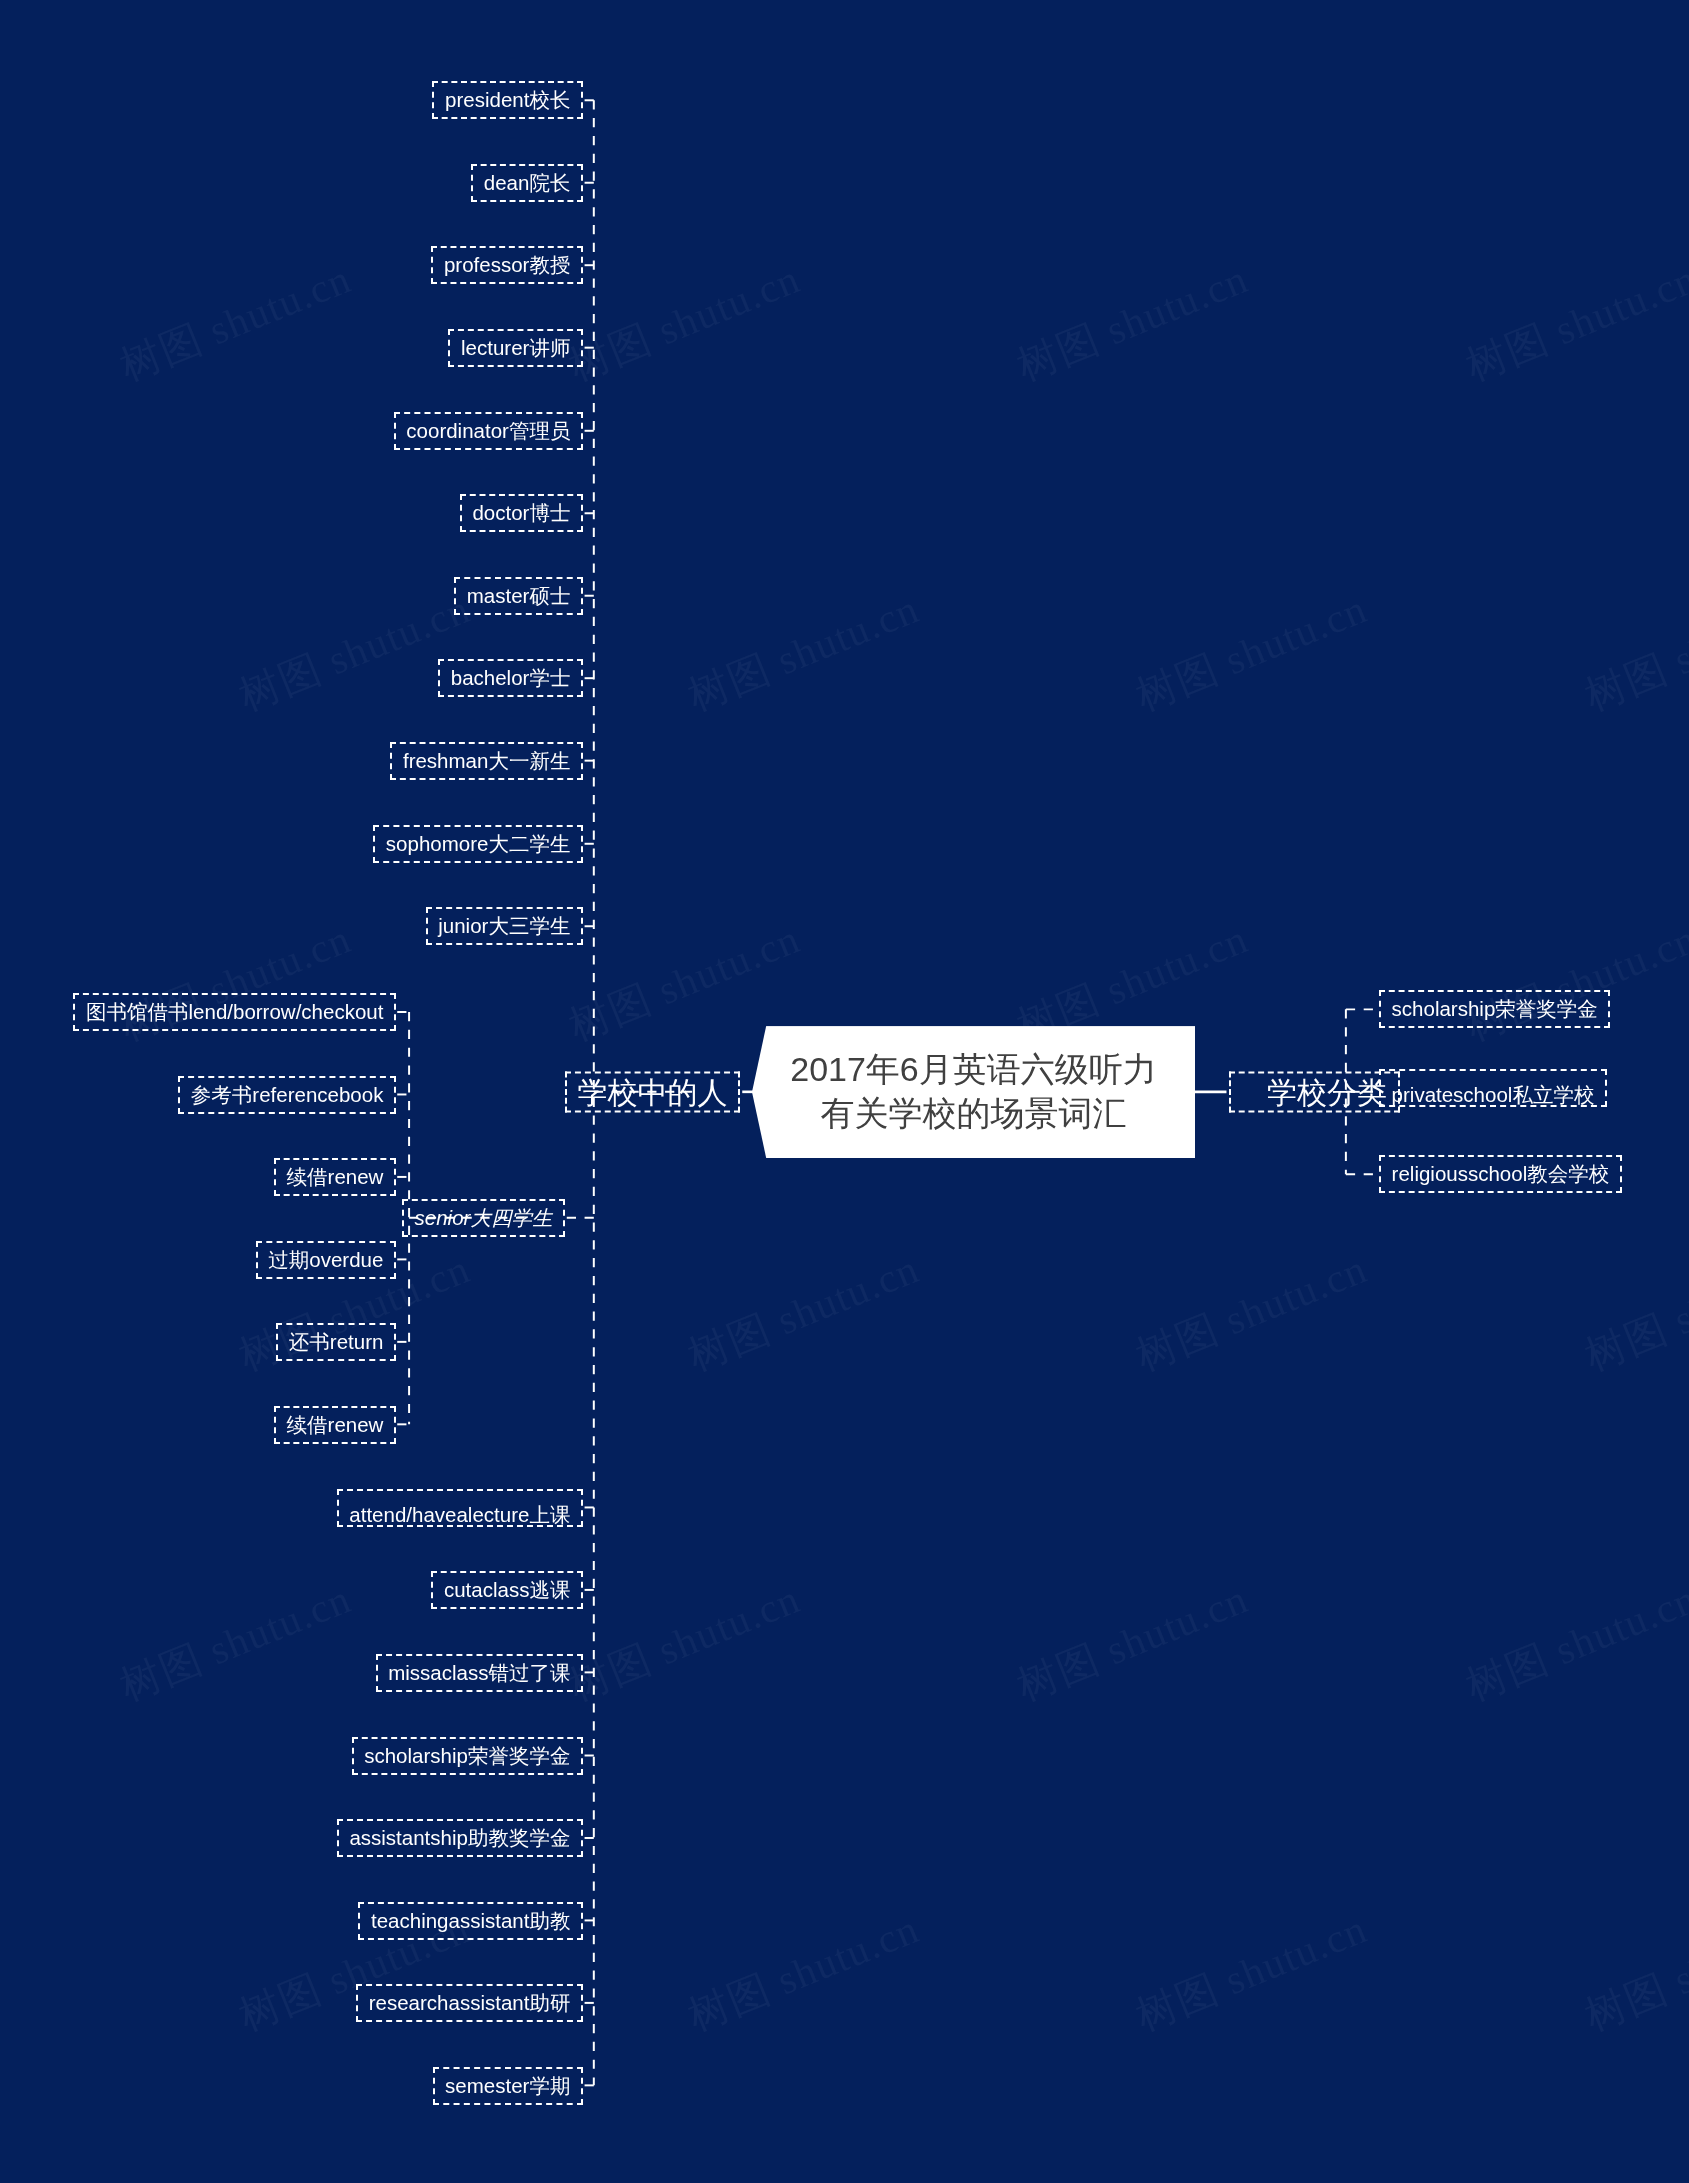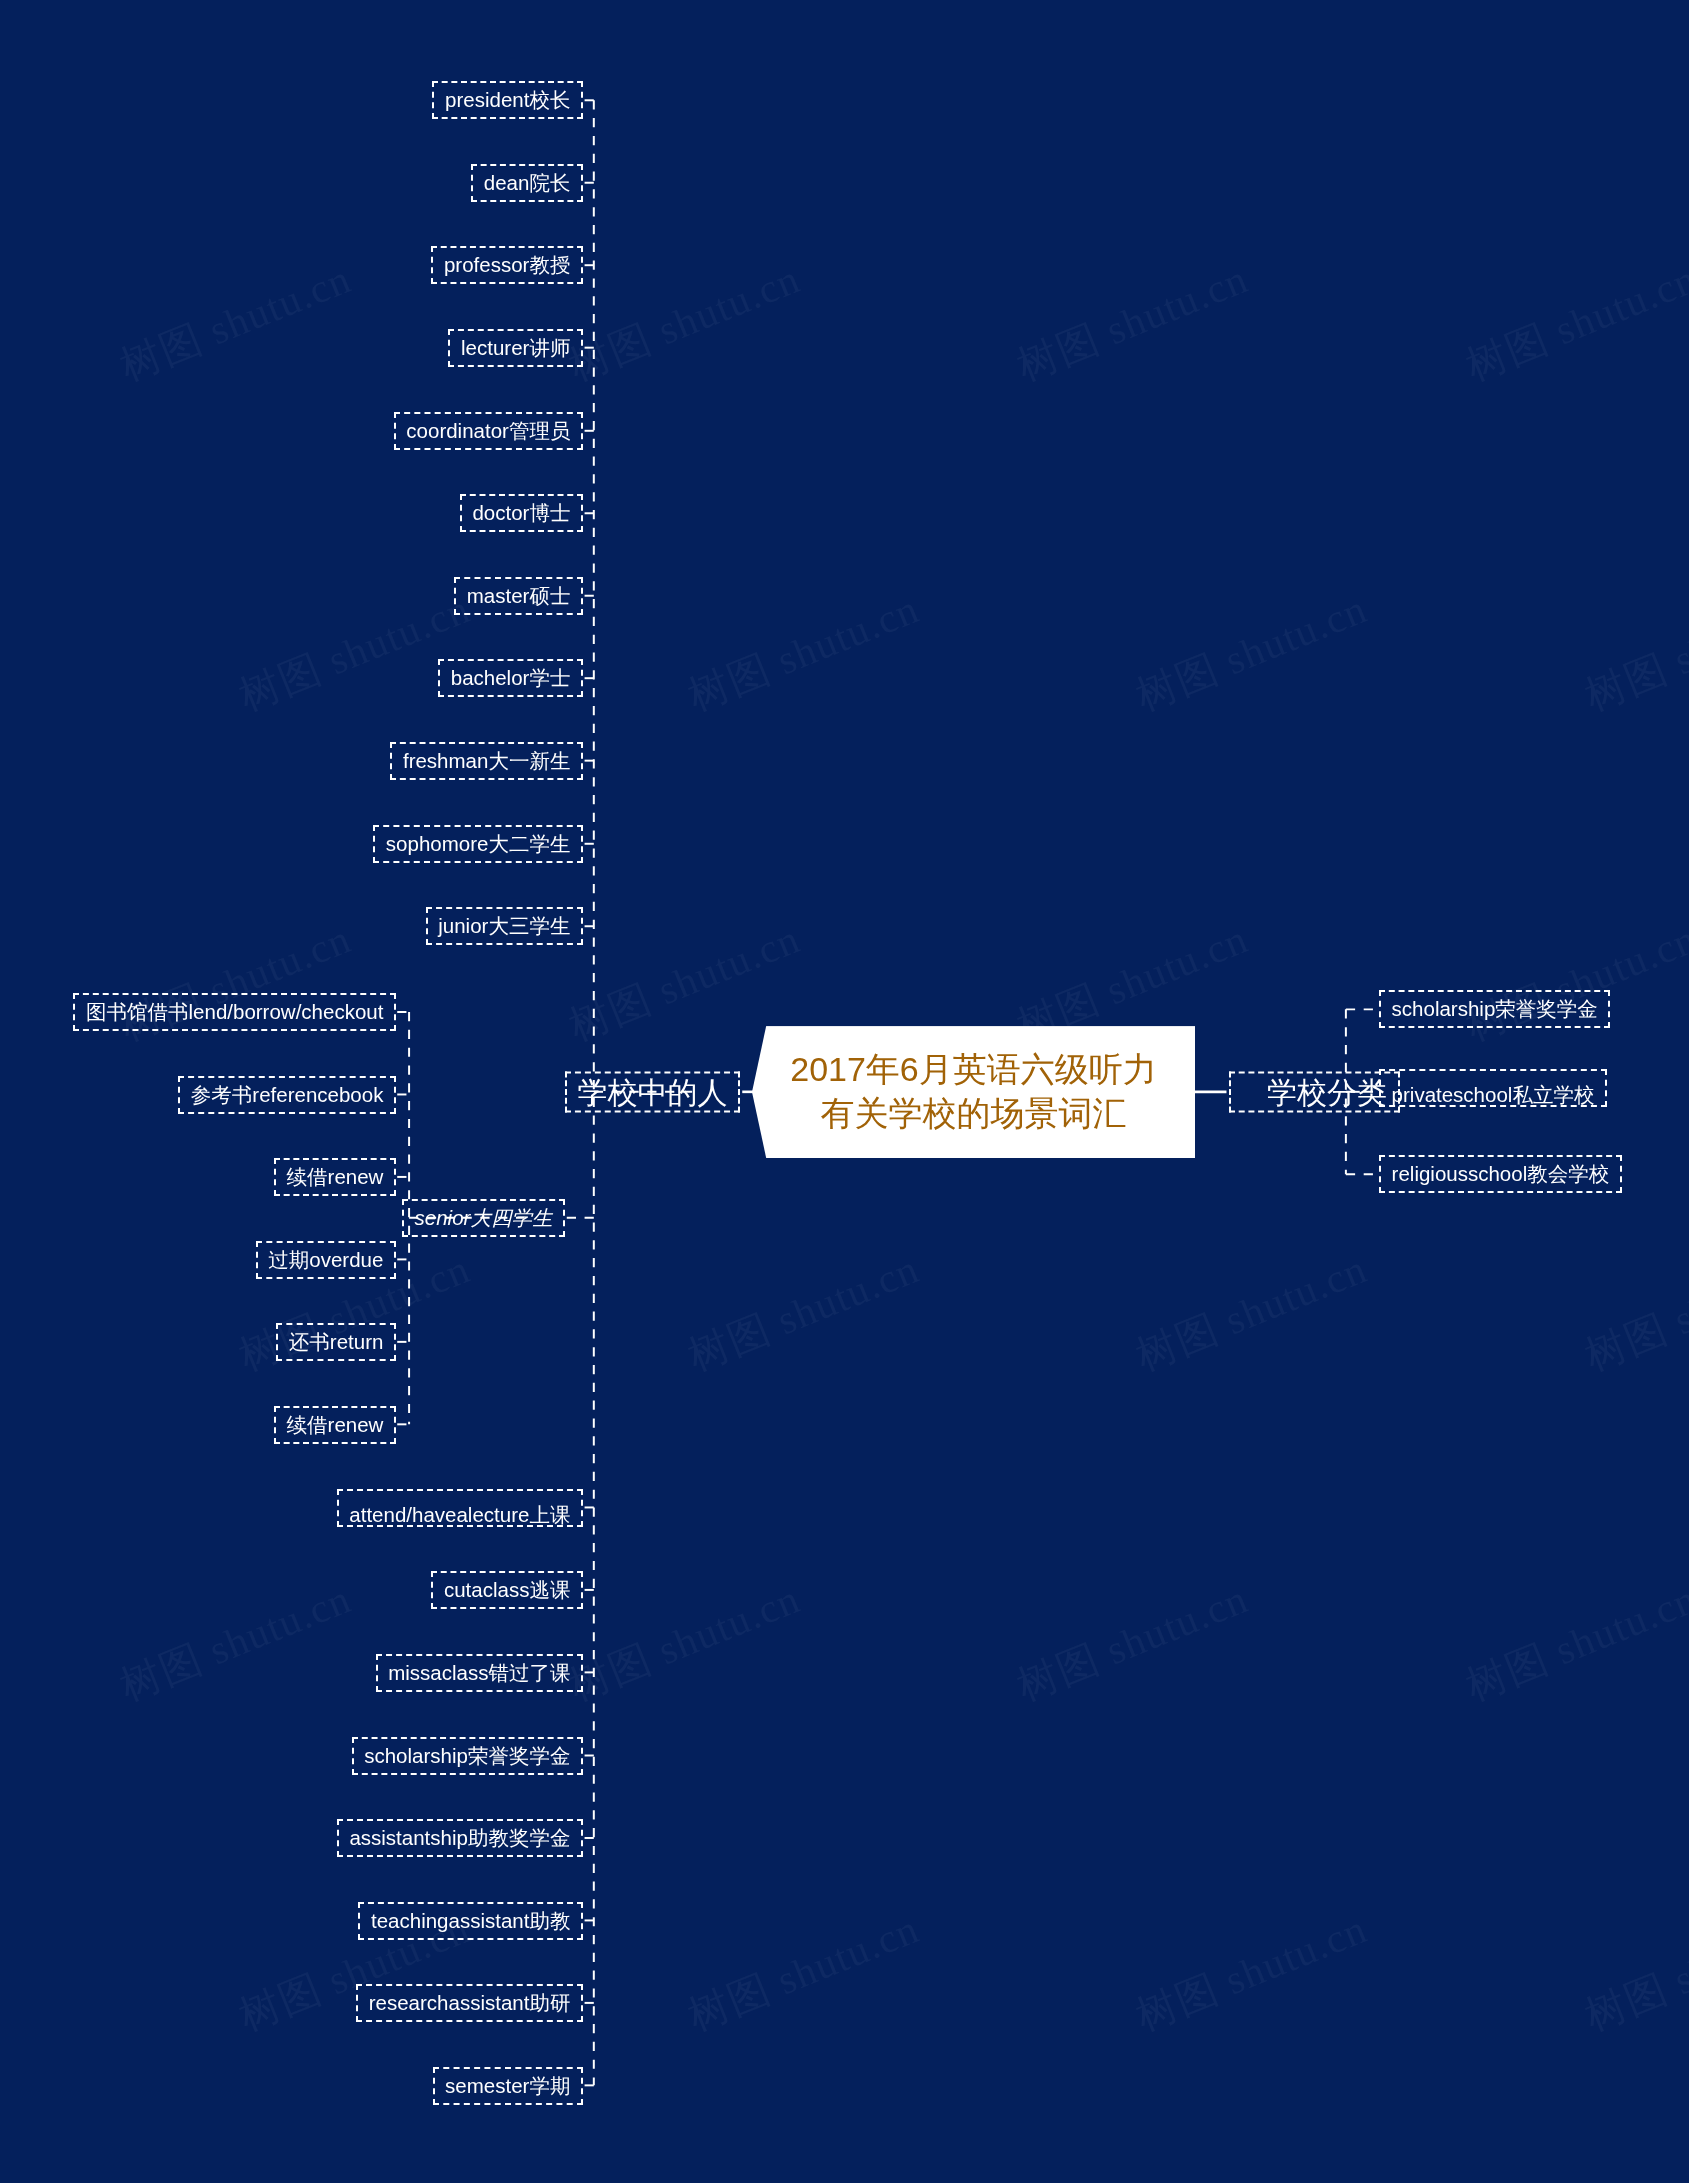--- a/index.html
+++ b/index.html
@@ -40,21 +40,21 @@
     font-size:20.5px;
     line-height:1;
     padding:0 10.6px;
     height:38px;
     transform:translateY(-50%);
   }
 
   .root {
     position:absolute;
     background:#ffffff;
-    color:#a16207;
+    color:#404040;
     border:none;
     font-size:34px;
     line-height:1.28;
     text-align:center;
     padding:22.4px 30px 22.4px 30px;
     white-space:pre-line;
     display:flex;
     align-items:center;
     justify-content:center;
     transform:translateY(-50%);

